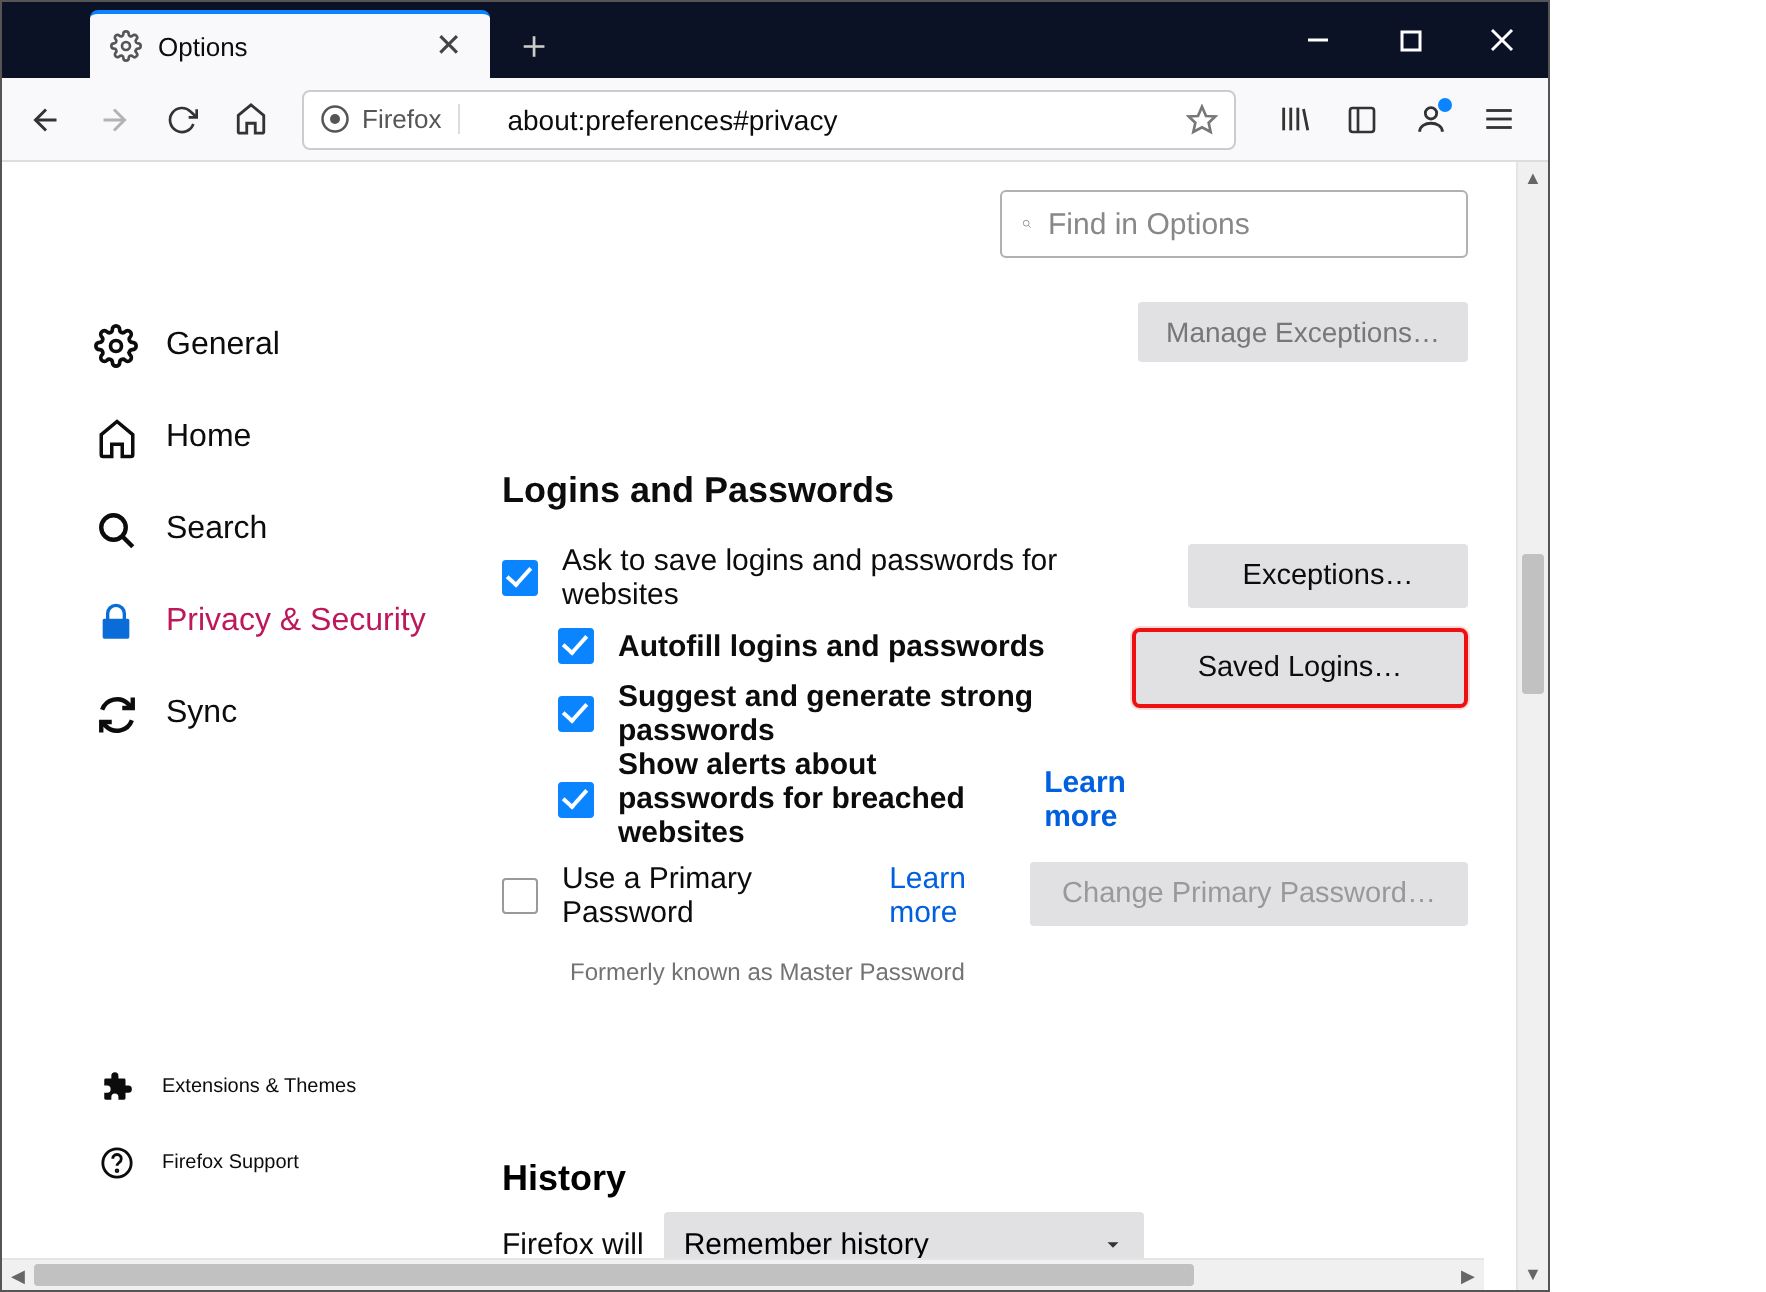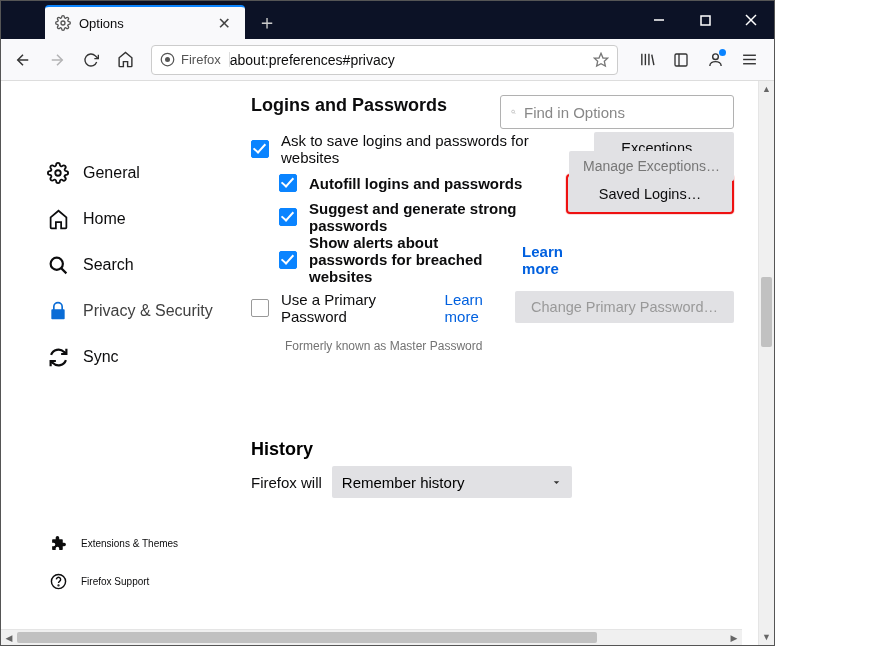--- a/index.html
+++ b/index.html
@@ -12,21 +12,21 @@
   .tab .label { font-size: 13px; color:#0c0c0d; flex:1; }
   .tab .close { font-size: 16px; color:#444; padding:0 4px; cursor:pointer; }
   .newtab { color:#ccc; font-size: 20px; padding: 0 12px; height:34px; display:flex; align-items:center; cursor:pointer; }
   .winbtns { margin-left:auto; display:flex; height:38px; }
   .winbtn { width:46px; display:flex; align-items:center; justify-content:center; color:#fff; cursor:pointer; }
   .winbtn svg { stroke:#fff; }
   
   .navbar { height: 42px; background:#f9f9fb; border-bottom:1px solid #ddd; display:flex; align-items:center; padding: 0 6px; gap:2px; }
   .navbtn { width:32px; height:32px; border-radius:4px; display:flex; align-items:center; justify-content:center; cursor:pointer; }
   .navbtn.disabled { opacity:0.35; cursor:default; }
-  .urlbox { flex:1; height:30px; border:1px solid #ccc; border-radius:4px; margin: 0 8px; display:flex; align-items:center; padding:0 8px; background:#fff; gap:0; }
+  .urlbox { flex:1; height:30px; border:1px solid #ccc; border-radius:4px; margin: 0 8px; display:flex; align-items:center; padding:0 8px; background:#fff; gap:24px; }
   .urlbox .id { display:flex; align-items:center; gap:6px; border-right:1px solid #ddd; padding-right:8px; }
   .urlbox .id span { font-size:13px; color:#555; }
   .urlbox .url { flex:1; font-size:14px; color:#0c0c0d; }
   .urlbox .star { color:#888; cursor:pointer; }
   .right-icons { display:flex; align-items:center; gap:4px; padding:0 4px; }
   .ricon { width:30px; height:30px; display:flex; align-items:center; justify-content:center; cursor:pointer; position:relative; }
   .notif-dot { position:absolute; top:4px; right:4px; width:7px; height:7px; background:#0a84ff; border-radius:50%; }
   
   .content { flex:1; display:flex; position:relative; overflow:hidden; }
   .vscroll { width:16px; background:#f0f0f0; border-left:1px solid #e5e5e5; display:flex; flex-direction:column; }
@@ -36,31 +36,31 @@
   .hscroll { height:16px; background:#f0f0f0; border-top:1px solid #e5e5e5; display:flex; margin-right:16px; }
   .hscroll .arrow { width:16px; display:flex; align-items:center; justify-content:center; font-size:9px; color:#666; cursor:pointer; }
   .hscroll .track { flex:1; position:relative; }
   .hscroll .thumb { position:absolute; top:2px; bottom:2px; left:0; width:580px; background:#c1c1c1; border-radius:2px; cursor:pointer; }
   .page { flex:1; display:flex; flex-direction:column; overflow:hidden; }
   .pagebody { flex:1; display:flex; overflow:hidden; }
   
   .sidebar { width:230px; padding: 70px 0 20px 30px; display:flex; flex-direction:column; }
   .side-top { display:flex; flex-direction:column; gap:2px; }
   .side-item { display:flex; align-items:center; gap:14px; height:44px; padding: 0 8px 0 16px; border-radius:4px; cursor:pointer; font-size:16px; color:#0c0c0d; }
-  .side-item.active { color:#404040; }
+  .side-item.active { color:#be185d; }
   .side-item .icon { width:22px; height:22px; display:flex; align-items:center; justify-content:center; }
   .side-bottom { margin-top:auto; display:flex; flex-direction:column; gap:2px; padding-bottom:10px; }
   .side-bottom .side-item { font-size:10px; height:36px; gap:12px; }
   
   .main { flex:1; padding: 14px 24px 0 20px; position:relative; overflow:hidden; }
   .findbox { position:absolute; top:14px; right:24px; width:234px; height:34px; border:1px solid #b1b1b1; border-radius:3px; display:flex; align-items:center; padding:0 10px; gap:8px; background:#fff; }
   .findbox input { border:none; outline:none; font-size:15px; flex:1; color:#333; background:transparent; }
   .findbox input::placeholder { color:#888; }
   .partial-btn { position:absolute; top:70px; right:24px; height:30px; background:#e1e1e4; padding: 0 14px; display:flex; align-items:center; font-size:14px; color:#777; border-radius:2px; cursor:pointer; }
-  .section { }
+  .section { margin-top: 140px; }
   .section h2 { font-size:18px; font-weight:700; color:#0c0c0d; margin-bottom:16px; }
   .row { display:flex; align-items:center; min-height:34px; margin-bottom:0px; }
   .row.sub { padding-left:28px;font-weight:bold; }
   .chk { width:18px; height:18px; border:1px solid #999; border-radius:2px; margin-right:12px; cursor:pointer; flex-shrink:0; position:relative; background:#fff; }
   .chk.on { background:#0a84ff; border-color:#0a84ff; }
   .chk.on::after { content:""; position:absolute; left:4px; top:0px; width:5px; height:10px; border:solid #fff; border-width:0 2.5px 2.5px 0; transform:rotate(42deg); }
   .lbl { font-size:15px; color:#0c0c0d; }
   .link { color:#0060df; font-size:15px; cursor:pointer; margin-left:12px; }
   .btn { background:#e1e1e4; border:none; height:32px; padding:0 16px; font-size:14.5px; color:#0c0c0d; border-radius:2px; cursor:pointer; min-width:140px; }
   .btn.disabled { color:#999; cursor:default; }

